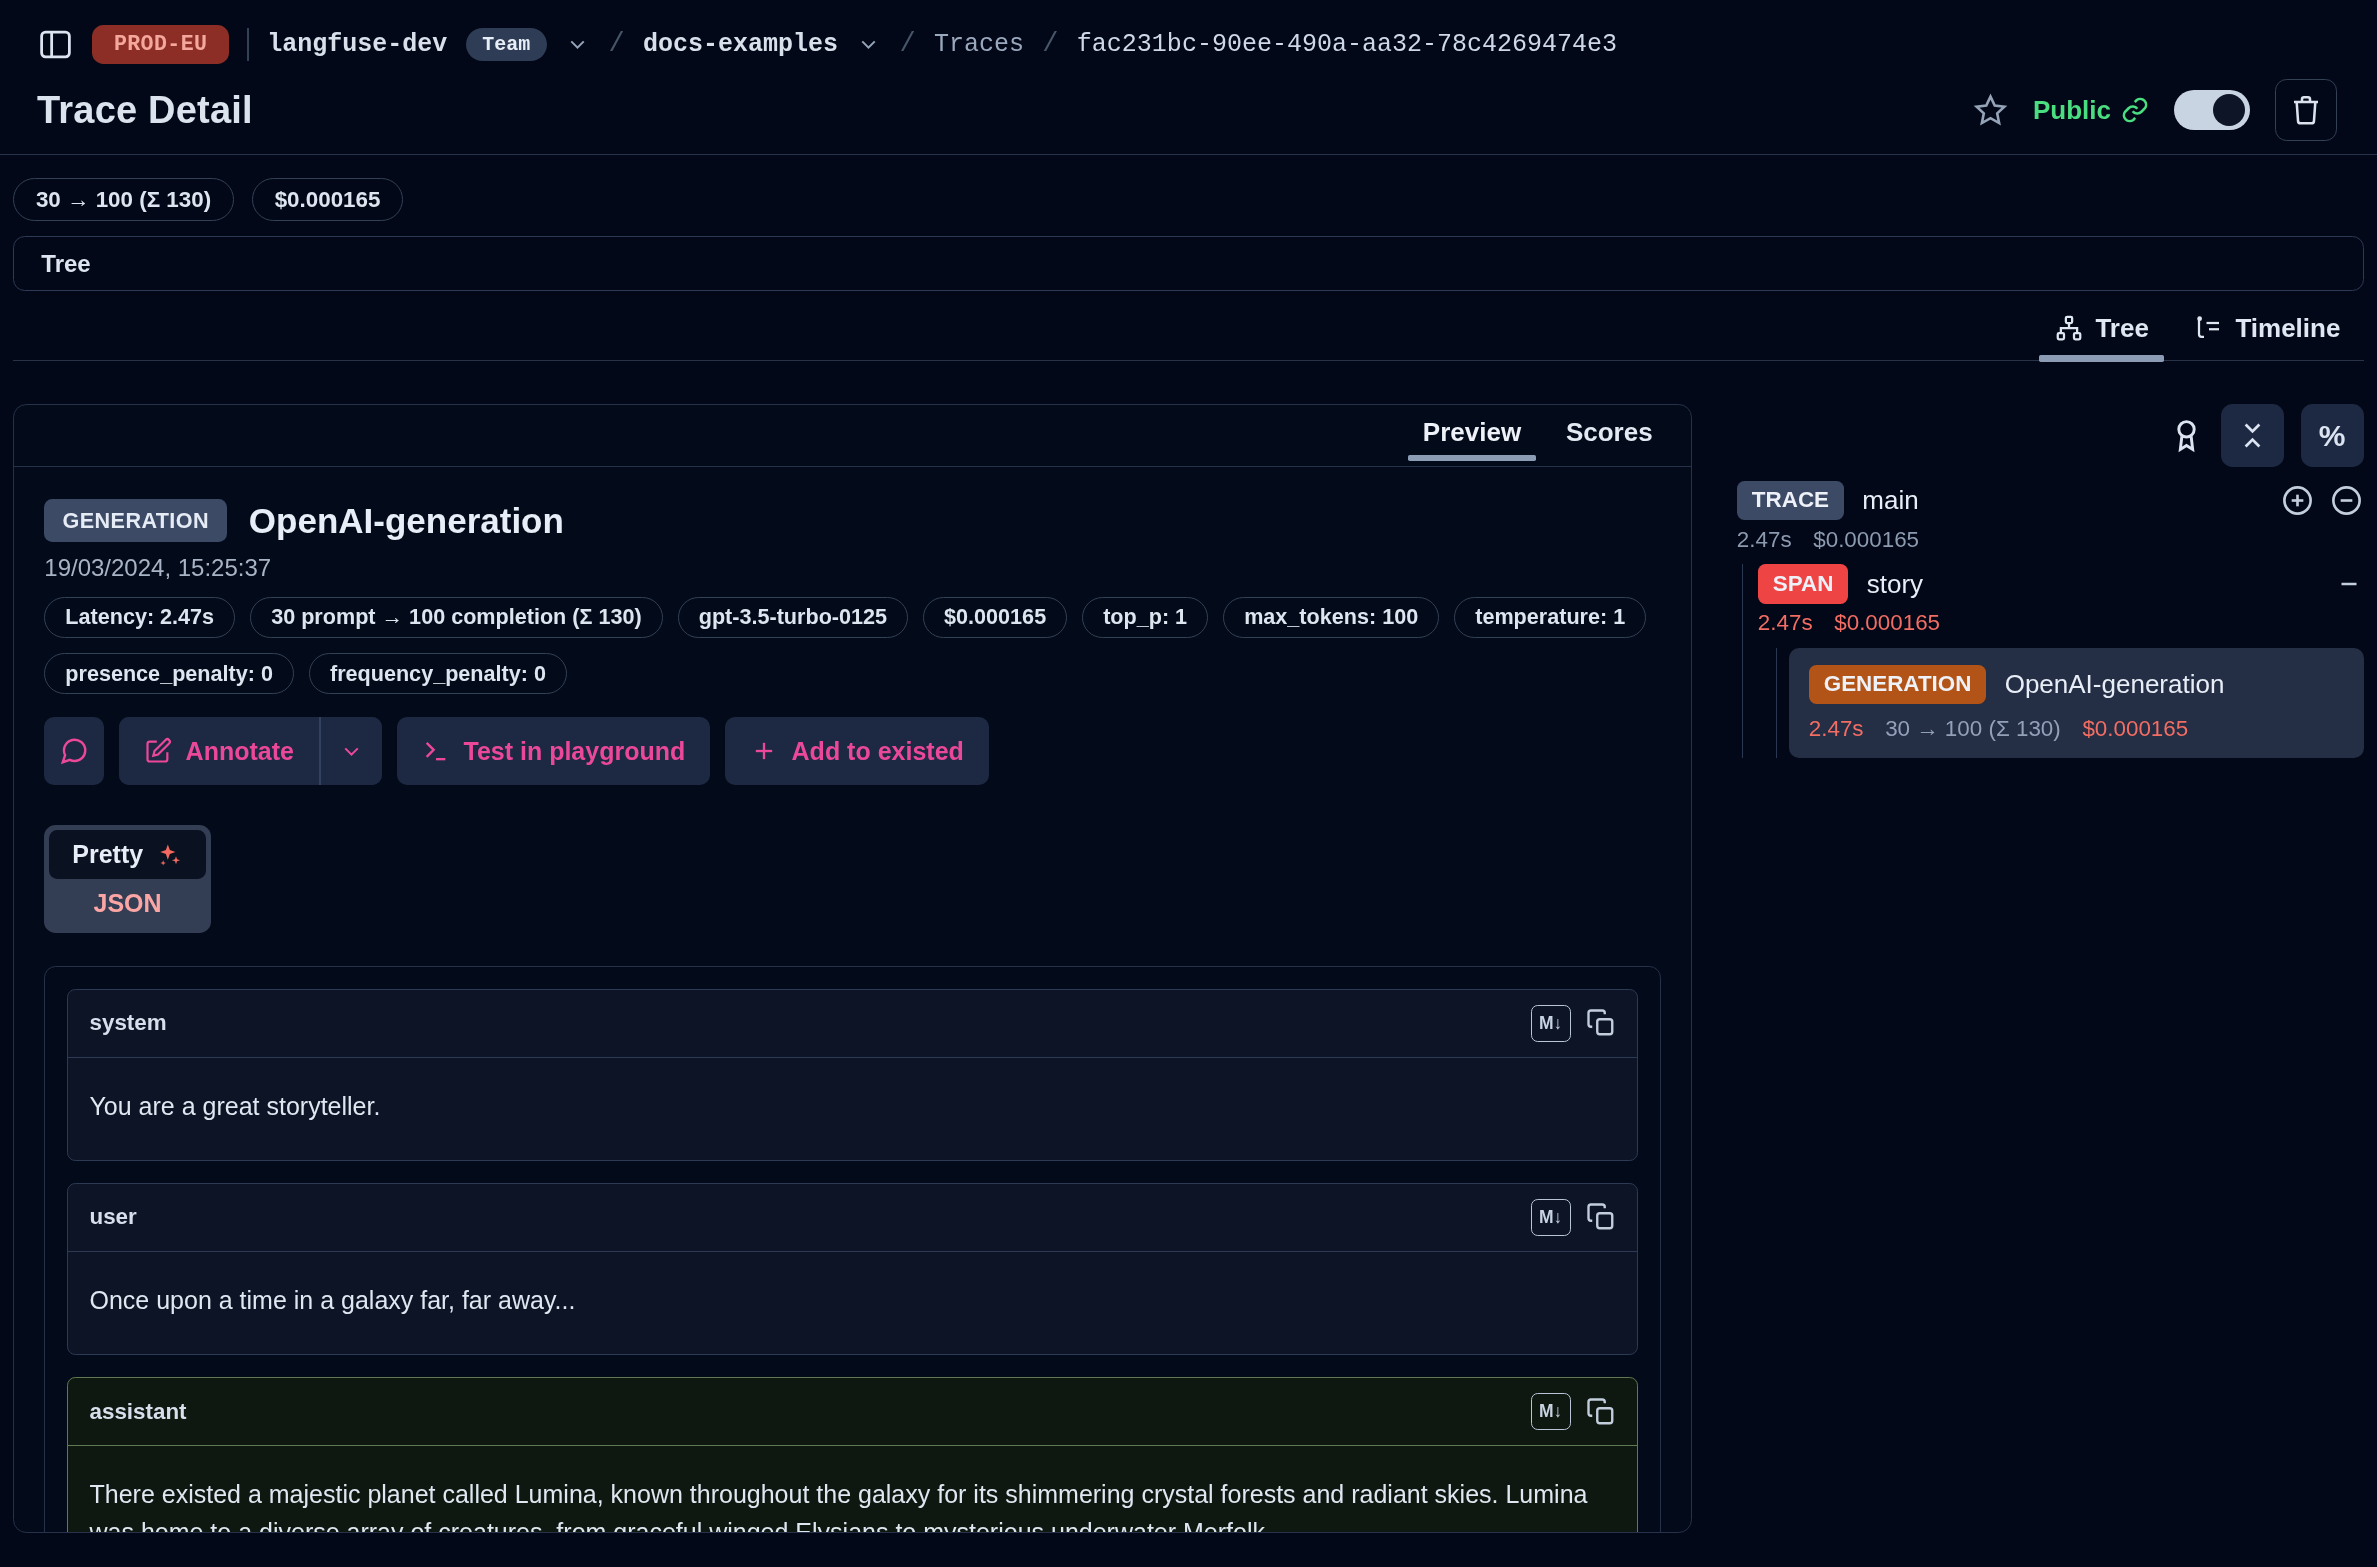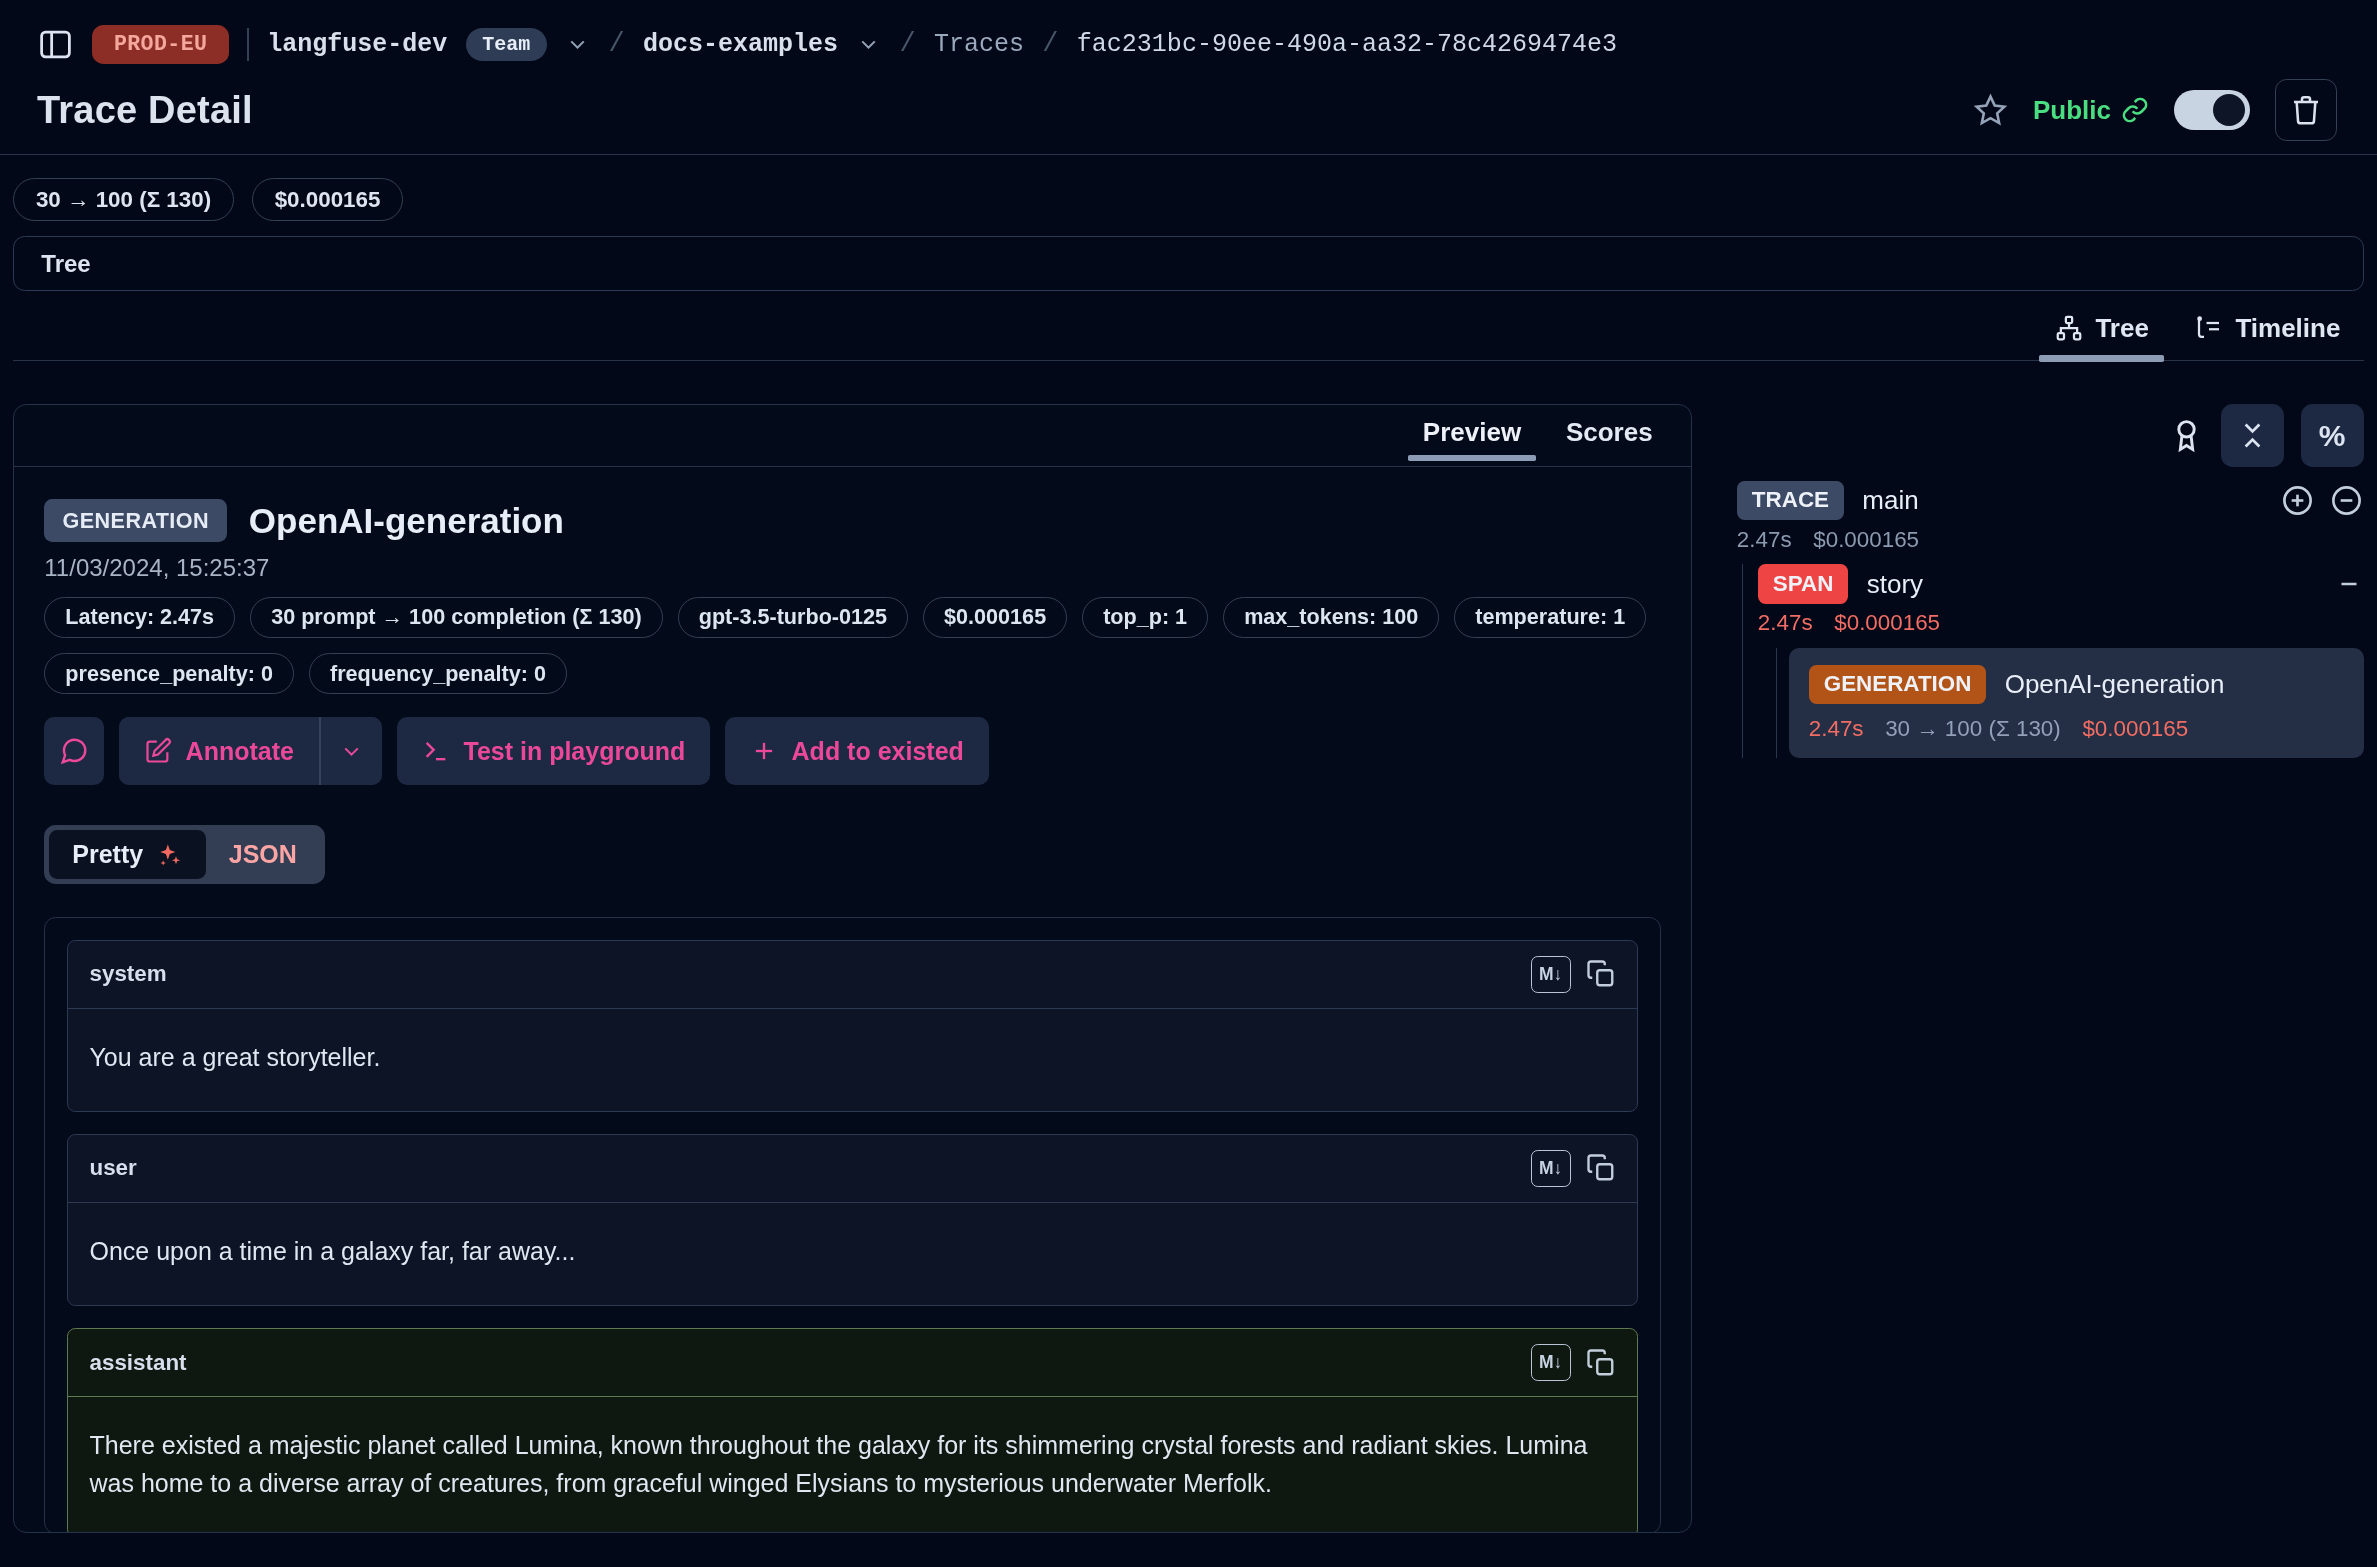--- a/index.html
+++ b/index.html
@@ -76,21 +76,21 @@
 
   .actions-row { display:flex; gap:15px; margin-top:23px; }
   .action-btn { background:#1d2942; border:none; border-radius:10px; color:#ec4899; font-size:25px; font-weight:600;
     display:flex; align-items:center; gap:13.3px; padding:0 25px; height:68px; cursor:pointer; font-family:inherit; }
   .action-icon-btn { width:60px; justify-content:center; padding:0; }
   .split-btn { display:flex; background:#1d2942; border-radius:10px; overflow:hidden; }
   .split-btn .action-btn { border-radius:0; }
   .split-divider { width:1.7px; background:#33415e; }
   .split-chev { padding:0 18.3px; }
 
-  .fmt-toggle { display:inline-flex; margin-top:40px; background:#333e54; border-radius:11.6px; padding:5px; align-items:center; }
+  .fmt-toggle { display:inline-flex; margin-top:40px; background:#333e54; border-radius:11.6px; padding:5px; align-items:center;flex-direction:column; }
   .fmt-seg { font-size:25px; font-weight:600; border:none; background:transparent; color:#fca5a5; padding:10px 23px; border-radius:8.3px; display:flex; gap:11.6px; align-items:center; cursor:pointer; font-family:inherit; }
   .fmt-seg.active { background:#0a1120; color:#e8eef7; }
 
   .io-wrapper { margin-top:33px; border:1.7px solid #253249; border-radius:11.6px; padding:21.6px; height:617px; overflow:hidden; display:flex; flex-direction:column; gap:21.6px; }
   .msg-box { border:1.7px solid #2c3a55; border-radius:8.3px; background:#0c1426; flex-shrink:0; }
   .msg-box.assistant { border-color:#5e7a52; background:#0e1710; }
   .msg-head { display:flex; align-items:center; justify-content:space-between; padding:15px 21.6px; border-bottom:1.7px solid #2c3a55; }
   .msg-box.assistant .msg-head { border-bottom-color:#5e7a52; }
   .msg-role { font-size:22.4px; font-weight:600; color:#d6dfeb; }
   .msg-tools { display:flex; align-items:center; gap:15px; }
@@ -223,21 +223,21 @@
       <div class="card-tabs">
         <button class="card-tab active">Preview</button>
         <button class="card-tab">Scores</button>
       </div>
 
       <div class="card-body">
         <div class="obs-head">
           <span class="type-badge">GENERATION</span>
           <span class="obs-title">OpenAI-generation</span>
         </div>
-        <div class="obs-date">11/03/2024, 15:25:37</div>
+        <div class="obs-date">19/03/2024, 15:25:37</div>
 
         <div class="param-row">
             <span class="pill">Latency: 2.47s</span>
             <span class="pill">30 prompt → 100 completion (Σ 130)</span>
             <span class="pill">gpt-3.5-turbo-0125</span>
             <span class="pill">$0.000165</span>
             <span class="pill">top_p: 1</span>
             <span class="pill">max_tokens: 100</span>
             <span class="pill">temperature: 1</span>
           </div>

